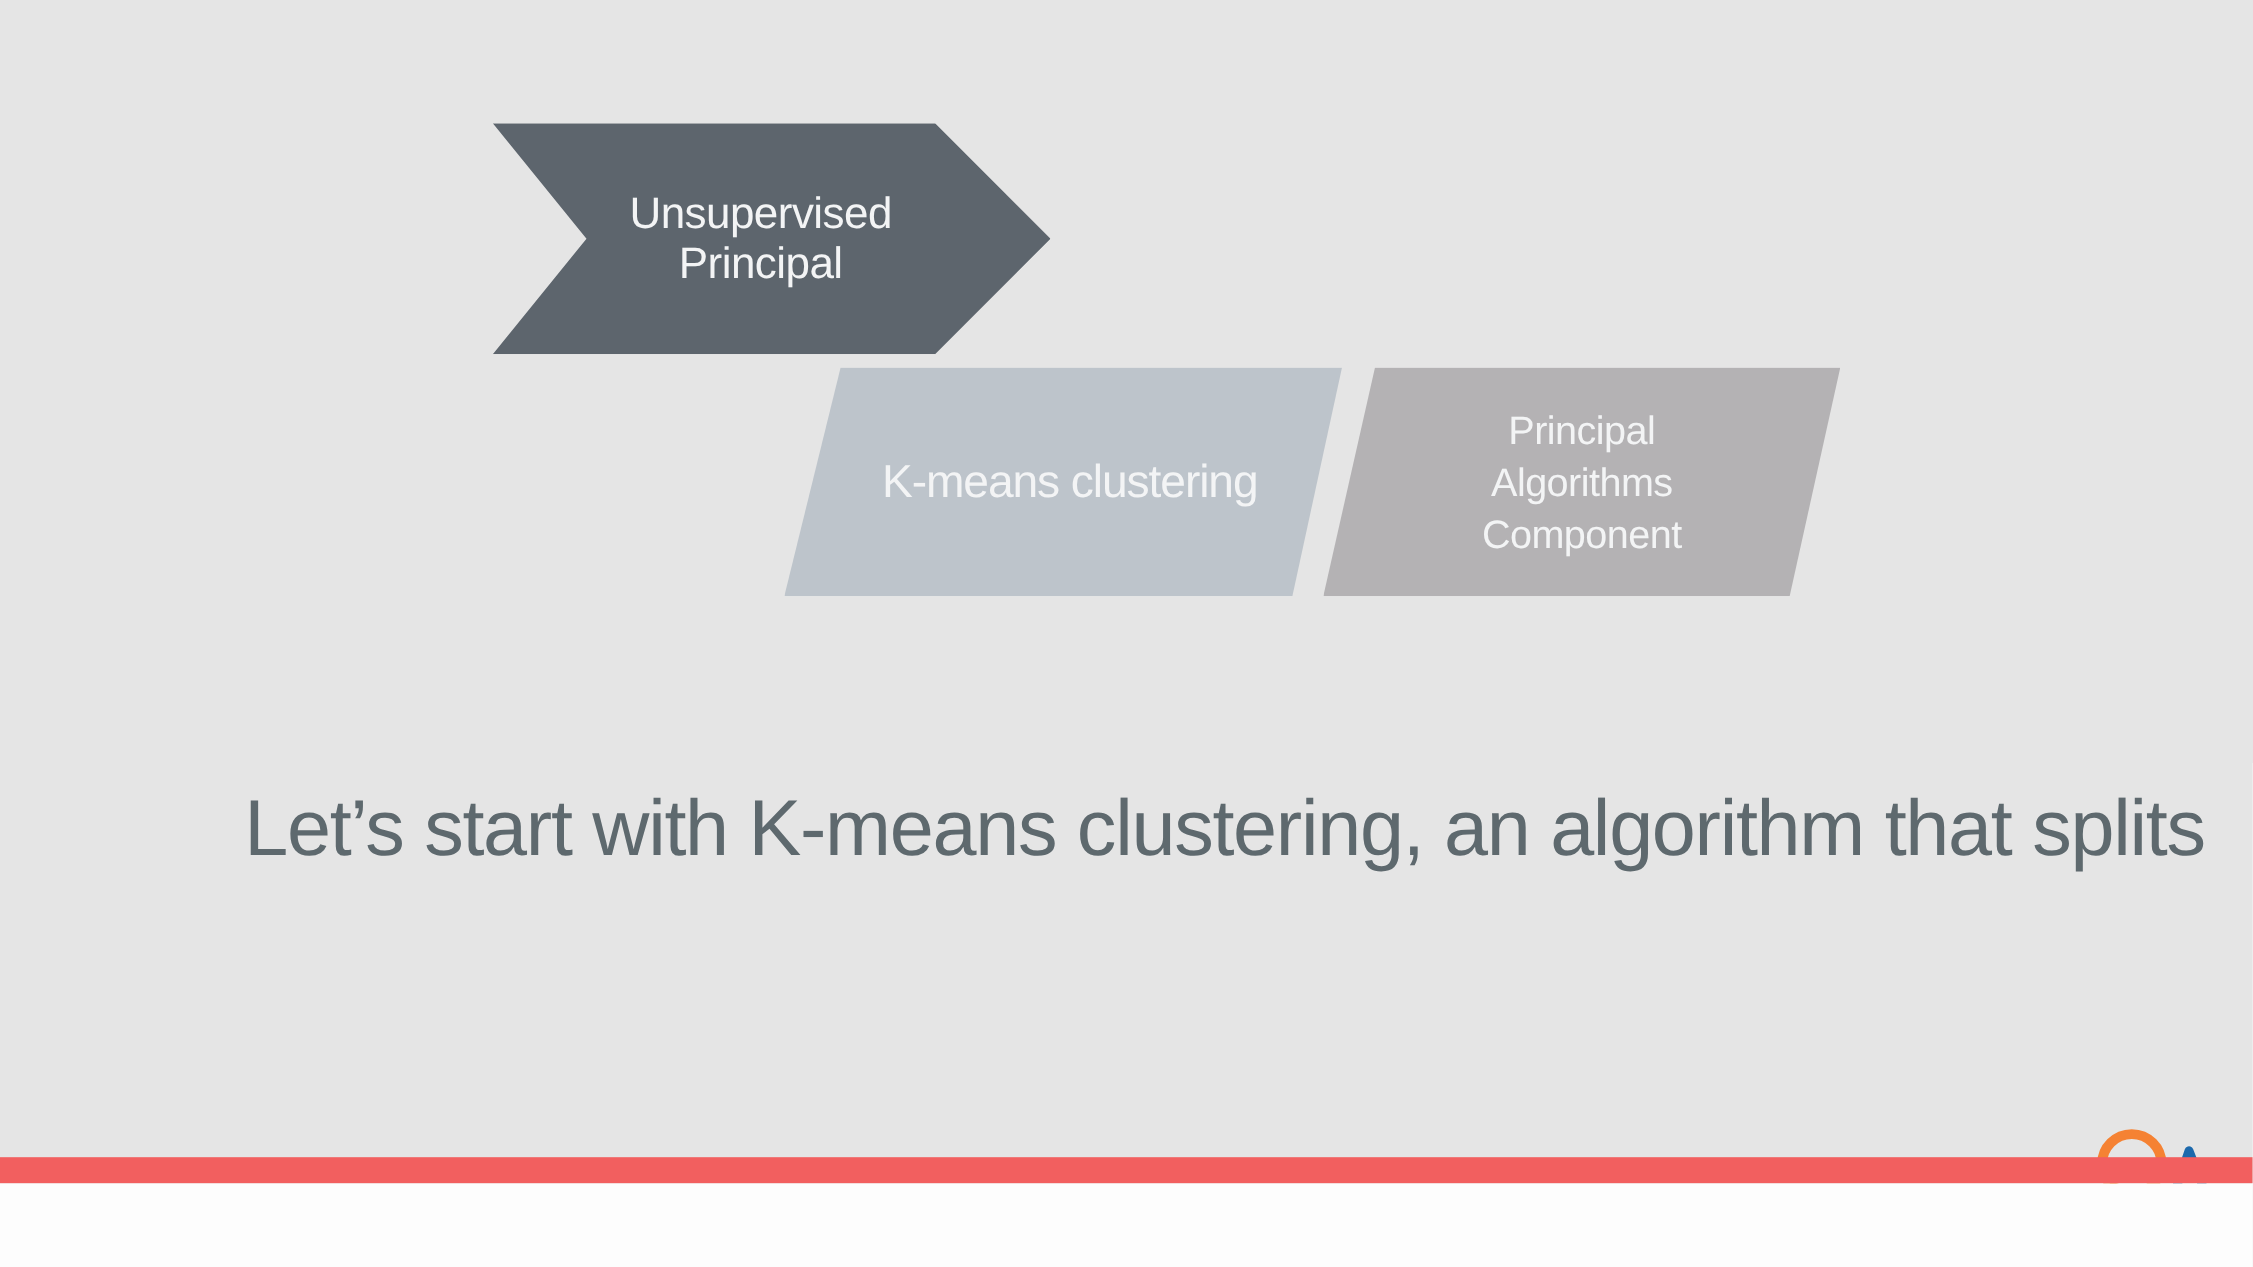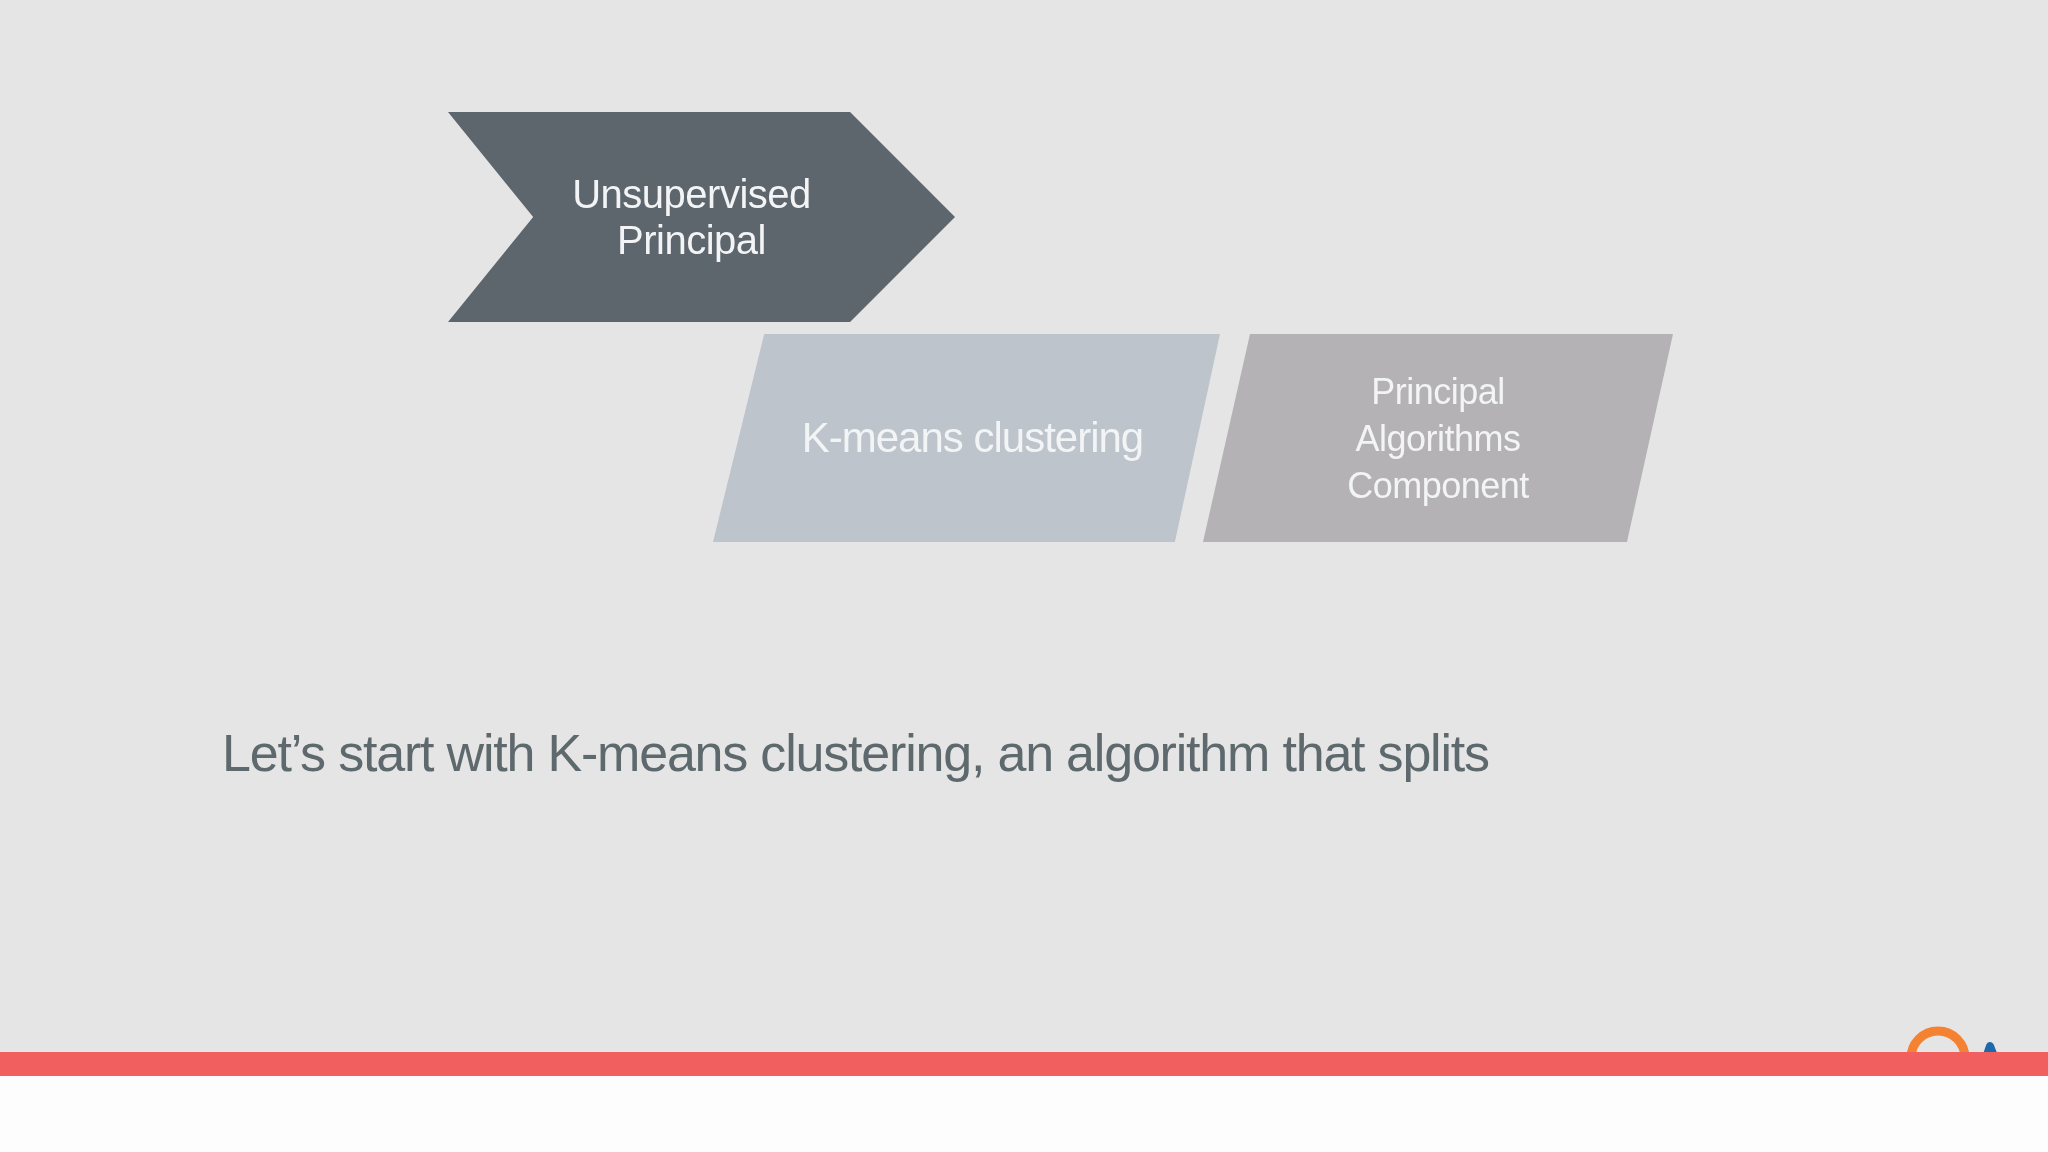--- a/index.html
+++ b/index.html
@@ -44,21 +44,21 @@
     text-align:center;white-space:nowrap;margin-left:12px;
   }
   .pca-line{
     font-size:36px;line-height:47px;letter-spacing:-0.5px;
     color:#f3f4f5;text-align:center;white-space:nowrap;
   }
 
   
   .caption{
     position:absolute;left:222px;top:715px;
-    color:#5e696e;font-size:52px;line-height:76px;letter-spacing:-1.2px;
+    color:#5e696e;font-size:72px;line-height:76px;letter-spacing:-1.2px;
   }
   .caption-line{white-space:nowrap;}
 
   
   .logo{position:absolute;left:1890px;top:1018px;width:140px;height:108px;}
 
   
   .footer-bar{
     position:absolute;left:0;bottom:0;width:2048px;height:24px;
     background:#f25f5f;

